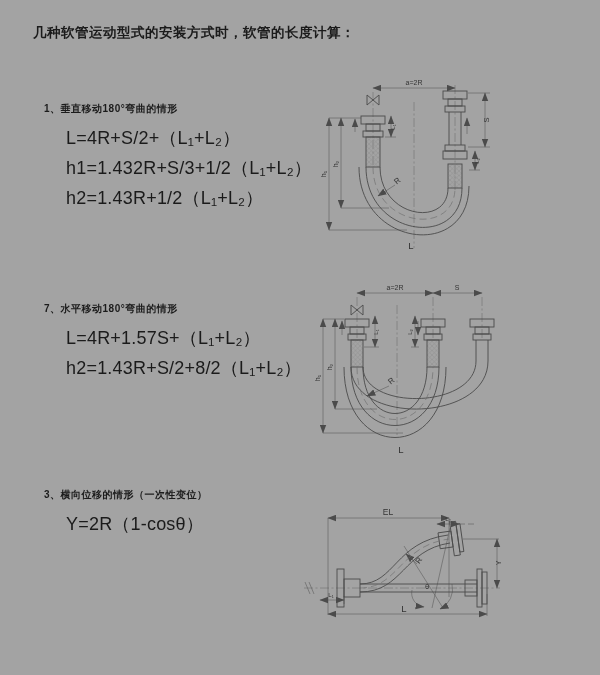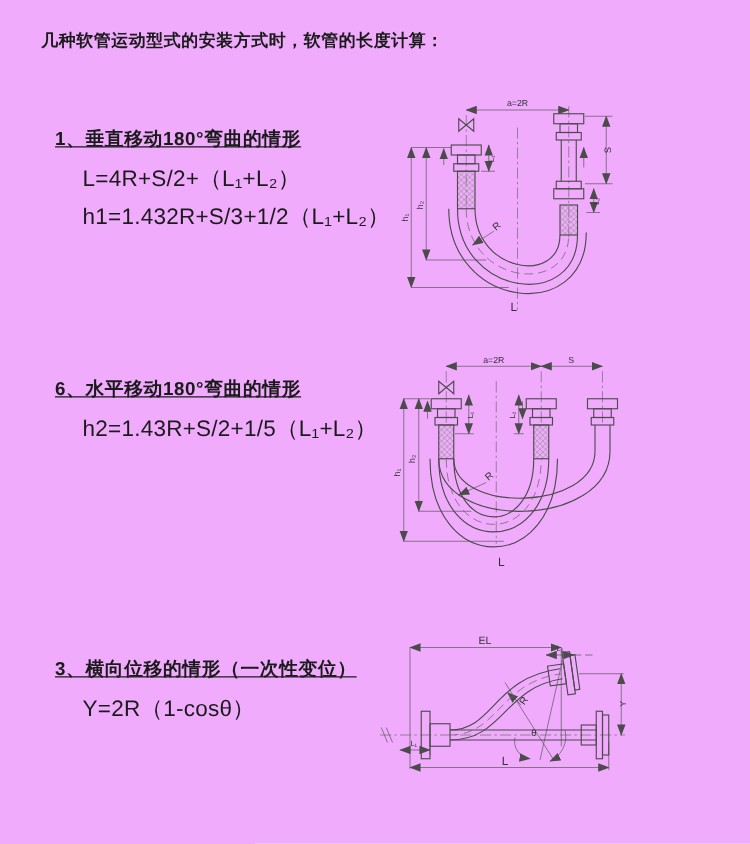--- a/index.html
+++ b/index.html
@@ -1,40 +1,41 @@
 <!DOCTYPE html>
 <html><head>
 <meta charset="utf-8">
 <style>
   html,body{margin:0;padding:0;background:#e8e8e8;}
-  .page{position:relative;width:600px;height:675px;background:#f0abfc;overflow:hidden;
+  .page{position:relative;width:600px;height:675px;background:#a3a3a3;overflow:hidden;
         font-family:"Liberation Sans","DejaVu Sans",sans-serif;color:#1b1b1b;}
   .page-title{position:absolute;left:33px;top:24px;font-size:13.5px;font-weight:bold;letter-spacing:.5px;}
   .tblock{position:absolute;left:44px;width:272px;}
-  .tblock .heading{font-size:15px;font-weight:bold;letter-spacing:.5px;margin:0 0 7px 0;text-decoration:underline;}
+  .tblock .heading{font-size:10px;font-weight:bold;letter-spacing:.5px;margin:0 0 7px 0;}
   .tblock .formula{font-size:18px;line-height:30px;padding-left:22px;white-space:nowrap;letter-spacing:.2px;}
   .diag{position:absolute;}
   svg{display:block;}
   svg text{fill:#333;font-family:"Liberation Sans","DejaVu Sans",sans-serif;}
   .body-ln{stroke:#4b4b4b;stroke-width:.9;fill:none;}
   .dim-ln{stroke:#565656;stroke-width:.55;fill:none;}
   .cl-ln{stroke:#6a6a6a;stroke-width:.55;fill:none;stroke-dasharray:9 2.5 2 2.5;}
   .hose-dash{stroke:#6a6a6a;stroke-width:.6;fill:none;stroke-dasharray:7 4;}
 </style>
 </head>
 <body>
 
 <div class="page">
 
   <div class="page-title">几种软管运动型式的安装方式时，软管的长度计算：</div>
 
   <div class="tblock" style="top:102px">
     <div class="heading">1、垂直移动180°弯曲的情形</div>
     <div class="formula">L=4R+S/2+（L₁+L₂）</div>
     <div class="formula">h1=1.432R+S/3+1/2（L₁+L₂）</div>
+    <div class="formula">h2=1.43R+1/2（L₁+L₂）</div>
   </div>
 
   <div class="diag" style="left:315px;top:72px">
     <svg width="280" height="185" viewBox="0 0 280 185">
       <defs>
         <marker id="ar1" viewBox="0 0 8 6" refX="7.5" refY="3" markerWidth="9" markerHeight="7" orient="auto-start-reverse" markerUnits="userSpaceOnUse">
           <path d="M0 0 L8 3 L0 6 Z" fill="#4b4b4b"></path>
         </marker>
         <pattern id="ht1" width="4.5" height="4.5" patternUnits="userSpaceOnUse">
           <path d="M0 4.5 L4.5 0 M0 0 L4.5 4.5" stroke="#8f8f8f" stroke-width="0.5"></path>
@@ -90,22 +91,23 @@
       <text x="23" y="92" font-size="7" text-anchor="middle" transform="rotate(-90 23 92)">h₂</text>
       <text x="80" y="55" font-size="6" text-anchor="middle" transform="rotate(-90 80 55)">L₁</text>
       <text x="174" y="48" font-size="7.5" text-anchor="middle" transform="rotate(-90 174 48)">S</text>
       <text x="164" y="89" font-size="6" text-anchor="middle" transform="rotate(-90 164 89)">L₂</text>
       <text x="84" y="111" font-size="8" text-anchor="middle" transform="rotate(-40 84 111)">R</text>
       <text x="96" y="177" font-size="9.5" text-anchor="middle">L</text>
     </svg>
   </div>
 
   <div class="tblock" style="top:302px">
-    <div class="heading">6、水平移动180°弯曲的情形</div>
-    <div class="formula">h2=1.43R+S/2+1/5（L₁+L₂）</div>
+    <div class="heading">7、水平移动180°弯曲的情形</div>
+    <div class="formula">L=4R+1.57S+（L₁+L₂）</div>
+    <div class="formula">h2=1.43R+S/2+8/2（L₁+L₂）</div>
   </div>
 
   <div class="diag" style="left:315px;top:283px">
     <svg width="280" height="180" viewBox="0 0 280 180">
       <defs>
         <marker id="ar2" viewBox="0 0 8 6" refX="7.5" refY="3" markerWidth="9" markerHeight="7" orient="auto-start-reverse" markerUnits="userSpaceOnUse">
           <path d="M0 0 L8 3 L0 6 Z" fill="#4b4b4b"></path>
         </marker>
         <pattern id="ht2" width="4.5" height="4.5" patternUnits="userSpaceOnUse">
           <path d="M0 4.5 L4.5 0 M0 0 L4.5 4.5" stroke="#8f8f8f" stroke-width="0.5"></path>
@@ -162,21 +164,21 @@
       <text x="142" y="7" text-anchor="middle" font-size="7">S</text>
       <text x="5" y="95" font-size="7" text-anchor="middle" transform="rotate(-90 5 95)">h₁</text>
       <text x="17" y="84" font-size="7" text-anchor="middle" transform="rotate(-90 17 84)">h₂</text>
       <text x="63" y="49" font-size="6" text-anchor="middle" transform="rotate(-90 63 49)">L₁</text>
       <text x="97" y="49" font-size="6" text-anchor="middle" transform="rotate(-90 97 49)">L₂</text>
       <text x="78" y="100" font-size="8" text-anchor="middle" transform="rotate(-40 78 100)">R</text>
       <text x="86" y="170" font-size="9.5" text-anchor="middle">L</text>
     </svg>
   </div>
 
-  <div class="tblock" style="top:526px">
+  <div class="tblock" style="top:488px">
     <div class="heading">3、横向位移的情形（一次性变位）</div>
     <div class="formula">Y=2R（1-cosθ）</div>
   </div>
 
   <div class="diag" style="left:300px;top:502px">
     <svg width="295" height="150" viewBox="0 0 295 150">
       <defs>
         <marker id="ar3" viewBox="0 0 8 6" refX="7.5" refY="3" markerWidth="9" markerHeight="7" orient="auto-start-reverse" markerUnits="userSpaceOnUse">
           <path d="M0 0 L8 3 L0 6 Z" fill="#4b4b4b"></path>
         </marker>

